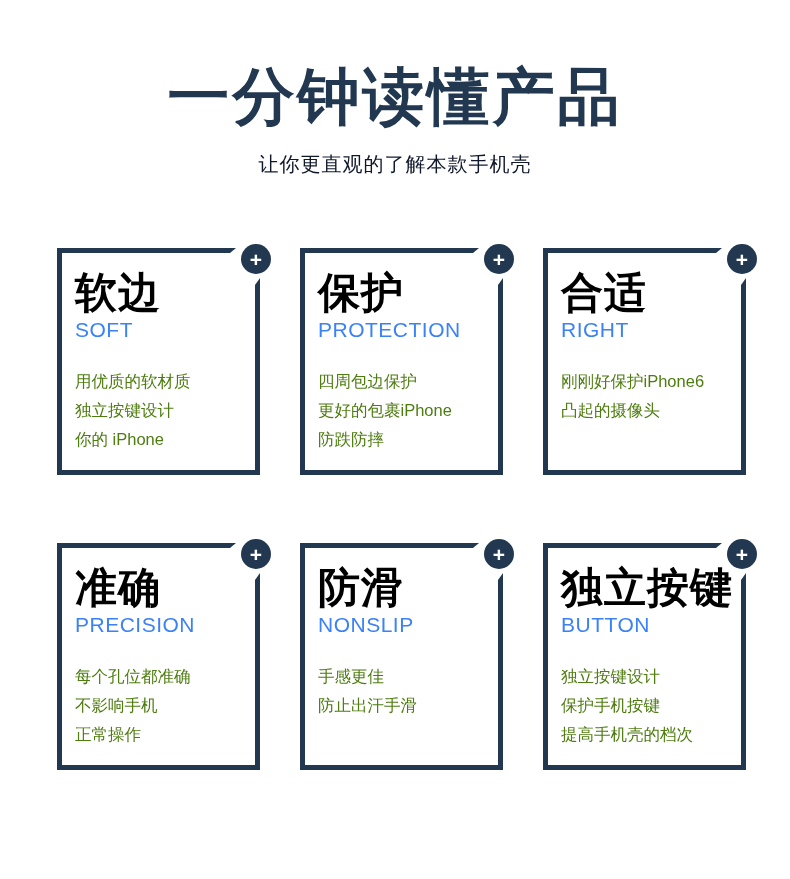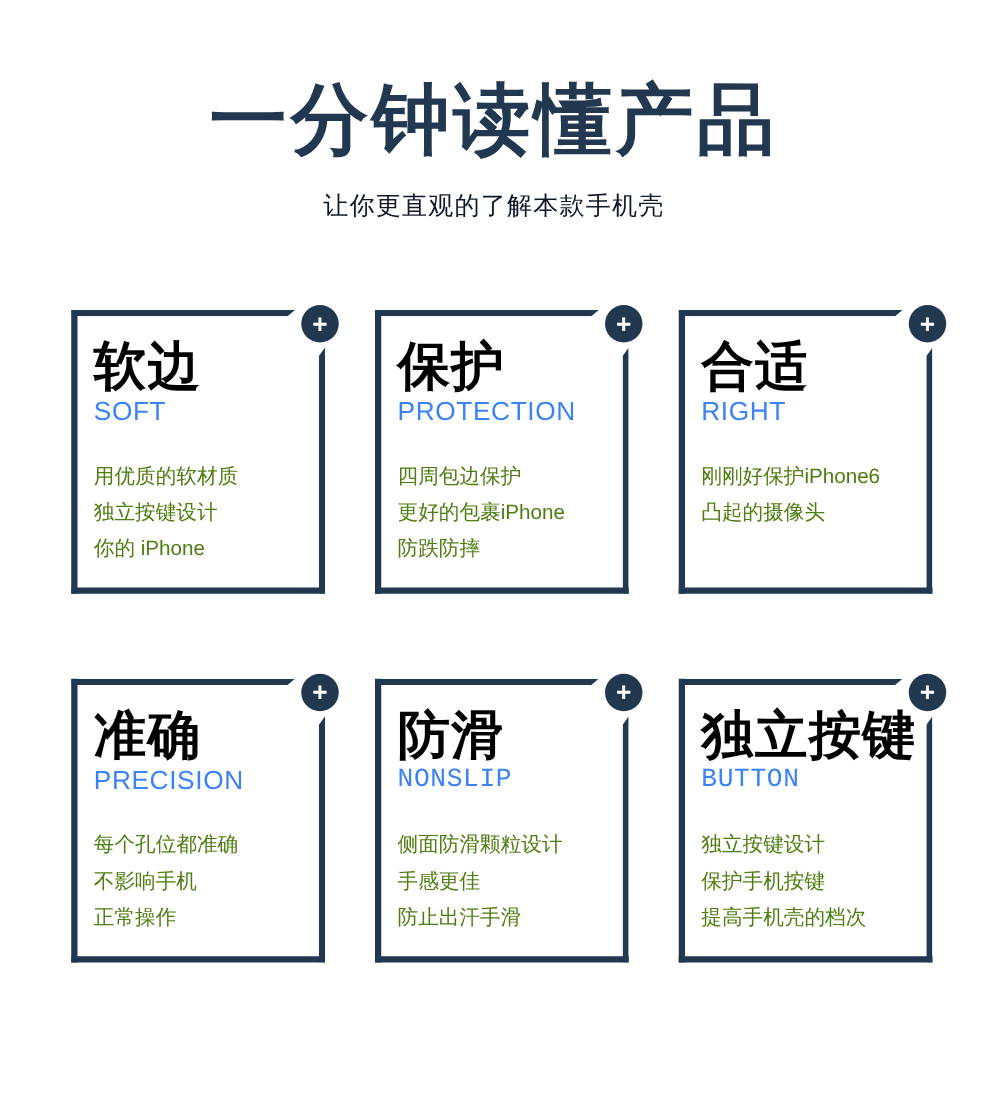--- a/index.html
+++ b/index.html
@@ -78,21 +78,21 @@
   }
   .lines { margin-top: 25px; }
   .lines p {
     font-size: 16.5px;
     line-height: 29px;
     color: #4d7c0f;
   }
   .lines.serif p {
     font-family: "Liberation Serif", "DejaVu Serif", serif;
   }
-  .serif-sub { font-family: Liberation Mono, monospace; }
+  .serif-sub { font-family: Liberation Sans, sans-serif; }
 </style>
 </head>
 <body>
 
 <div class="header">
   <div class="page-title">一分钟读懂产品</div>
   <div class="page-subtitle">让你更直观的了解本款手机壳</div>
 </div>
 
 <div class="grid">
@@ -162,21 +162,20 @@
     <div class="card">
     <span class="b top"></span>
     <span class="b left"></span>
     <span class="b bottom"></span>
     <span class="b right"></span>
     <div class="plus">+</div>
     <div class="card-content">
       <h2 class="card-title">防滑</h2>
       <div class="card-sub serif-sub">NONSLIP</div>
       <div class="lines serif">
-          <p>侧面防滑颗粒设计</p>
           <p>手感更佳</p>
           <p>防止出汗手滑</p>
         </div>
     </div>
   </div>
     <div class="card">
     <span class="b top"></span>
     <span class="b left"></span>
     <span class="b bottom"></span>
     <span class="b right"></span>

